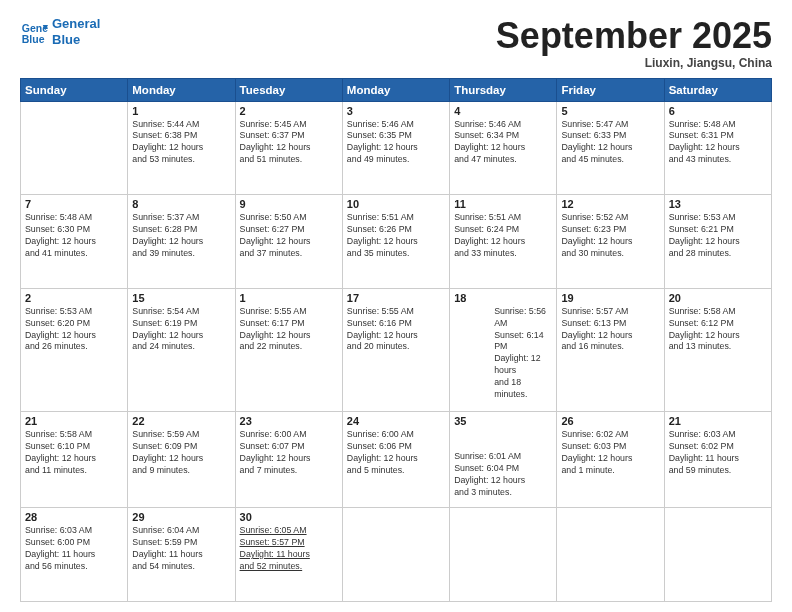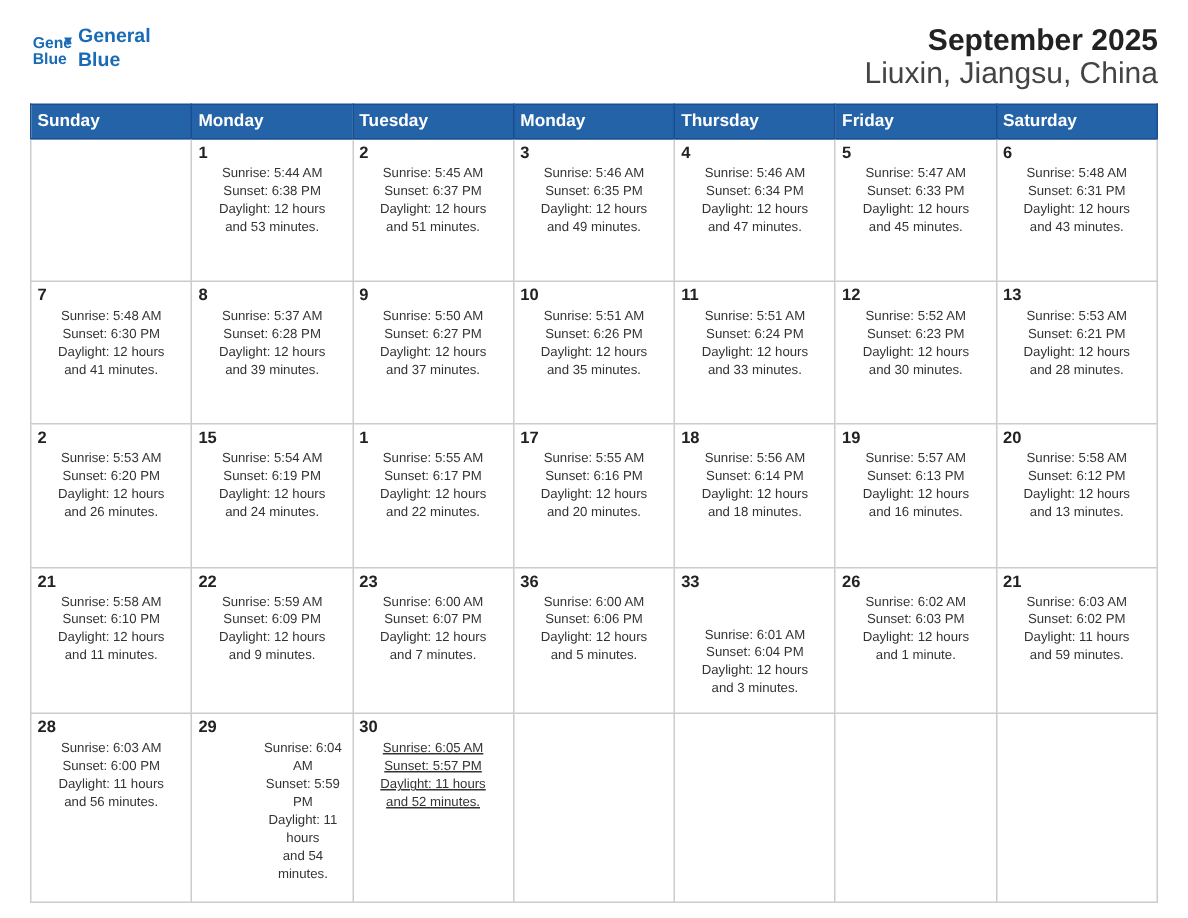--- a/index.html
+++ b/index.html
@@ -29,28 +29,28 @@
       gap: 4px;
     }
     .logo-icon {
       width: 28px;
       height: 28px;
     }
     .title-block {
       text-align: right;
     }
     .title-block h1 {
-      font-size: 20px;
+      font-size: 36px;
       font-weight: bold;
       color: #222;
       line-height: 1.1;
     }
     .title-block h2 {
-      font-size: 20px;
-      font-weight: normal;
+      font-size: 12px;
+      font-weight: bold;
       color: #444;
     }
     .calendar {
       width: 100%;
       border-collapse: collapse;
       flex: 1;
       padding-left: 20px;
     }
     .calendar th {
       background: #2563a8;
@@ -74,21 +74,20 @@
       font-size: 11px;
       font-weight: bold;
       color: #222;
       display: block;
       margin-bottom: 2px;
     }
     .day-info {
       font-size: 8.8px;
       line-height: 1.35;
       color: #333;
-      text-align: center;
     }
     .empty { background: #fff; }
   </style>
 </head>
 <body>
 
 <div class="page">
   <div class="header">
     <div class="logo">
       <svg class="logo-icon" viewBox="0 0 32 32">
@@ -240,21 +239,21 @@
           </td>
           <td>
             <span class="day-number">17</span>
             <div class="day-info" style="white-space: pre-line;">Sunrise: 5:55 AM
 Sunset: 6:16 PM
 Daylight: 12 hours
 and 20 minutes.</div>
           </td>
           <td>
             <span class="day-number">18</span>
-            <div class="day-info" style="white-space: pre-line;">Sunrise: 5:56 AM
+            <div class="day-info" style="white-space: pre-line; margin-left: 40px;">Sunrise: 5:56 AM
 Sunset: 6:14 PM
 Daylight: 12 hours
 and 18 minutes.</div>
           </td>
           <td>
             <span class="day-number">19</span>
             <div class="day-info" style="white-space: pre-line;">Sunrise: 5:57 AM
 Sunset: 6:13 PM
 Daylight: 12 hours
 and 16 minutes.</div>
@@ -283,28 +282,28 @@
 and 9 minutes.</div>
           </td>
           <td>
             <span class="day-number">23</span>
             <div class="day-info" style="white-space: pre-line;">Sunrise: 6:00 AM
 Sunset: 6:07 PM
 Daylight: 12 hours
 and 7 minutes.</div>
           </td>
           <td>
-            <span class="day-number">36</span>
+            <span class="day-number">24</span>
             <div class="day-info" style="white-space: pre-line;">Sunrise: 6:00 AM
 Sunset: 6:06 PM
 Daylight: 12 hours
 and 5 minutes.</div>
           </td>
           <td>
-            <span class="day-number">33</span>
+            <span class="day-number">35</span>
             <div class="day-info" style="white-space: pre-line; margin-top: 24px;">Sunrise: 6:01 AM
 Sunset: 6:04 PM
 Daylight: 12 hours
 and 3 minutes.</div>
           </td>
           <td>
             <span class="day-number">26</span>
             <div class="day-info" style="white-space: pre-line;">Sunrise: 6:02 AM
 Sunset: 6:03 PM
 Daylight: 12 hours
@@ -321,21 +320,21 @@
         <tr>
           <td>
             <span class="day-number">28</span>
             <div class="day-info" style="white-space: pre-line;">Sunrise: 6:03 AM
 Sunset: 6:00 PM
 Daylight: 11 hours
 and 56 minutes.</div>
           </td>
           <td>
             <span class="day-number">29</span>
-            <div class="day-info" style="white-space: pre-line; margin-left: 41px;">Sunrise: 6:04 AM
+            <div class="day-info" style="white-space: pre-line;">Sunrise: 6:04 AM
 Sunset: 5:59 PM
 Daylight: 11 hours
 and 54 minutes.</div>
           </td>
           <td>
             <span class="day-number">30</span>
             <div class="day-info" style="white-space: pre-line; text-decoration: underline;">Sunrise: 6:05 AM
 Sunset: 5:57 PM
 Daylight: 11 hours
 and 52 minutes.</div>

